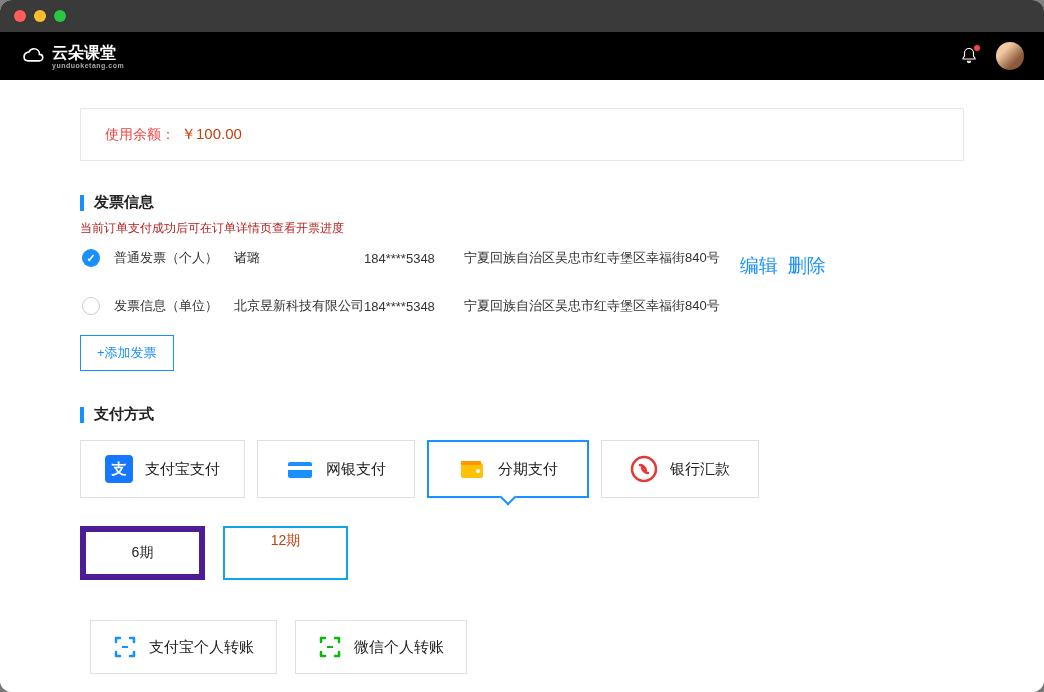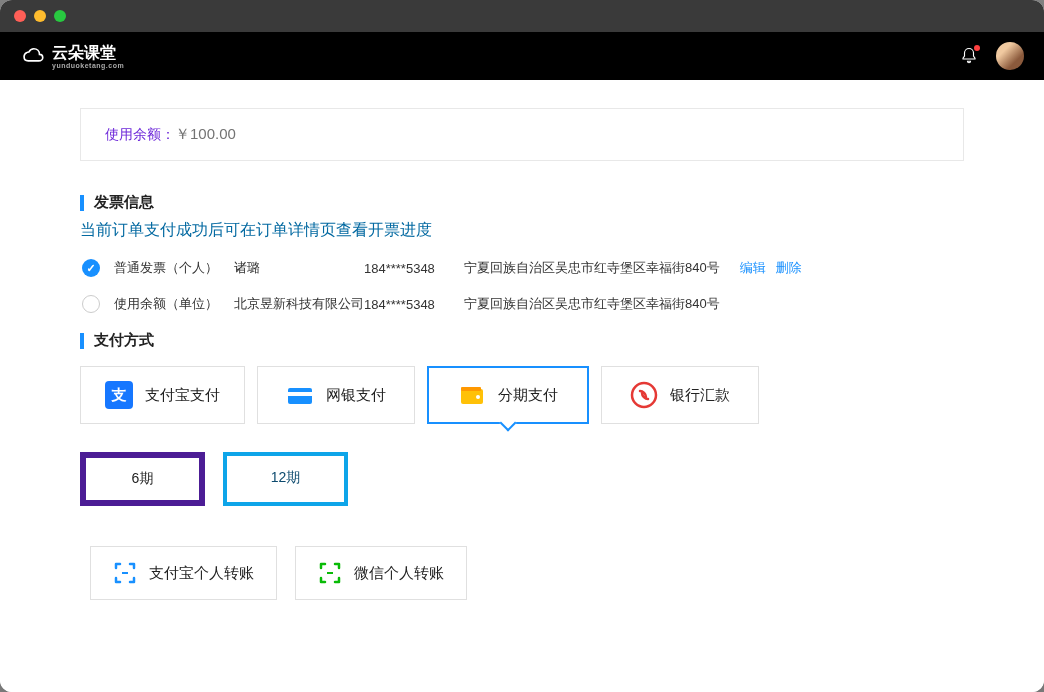--- a/index.html
+++ b/index.html
@@ -19,49 +19,49 @@
     .nav-item.active { background: #222; }
     .nav-more { color: #fff; padding: 0 18px; letter-spacing: 2px; }
     .nav-right { margin-left: auto; display: flex; align-items: center; gap: 18px; }
     .bell { position: relative; width: 18px; height: 18px; }
     .bell-dot { position: absolute; top: -2px; right: -2px; width: 6px; height: 6px; background: #ff4040; border-radius: 50%; }
     .avatar { width: 28px; height: 28px; border-radius: 50%; background: linear-gradient(135deg, #f0c9a0 30%, #8b5a3c 70%); overflow: hidden; }
 
     .content { padding: 28px 80px; height: calc(100% - 80px); overflow: hidden; background: #fff; }
     
     .balance-box { border: 1px solid #e8e8e8; padding: 16px 24px; margin-bottom: 32px; display: flex; align-items: center; }
-    .balance-label { font-size: 14px; color: #6d28d9; }
-    .balance-amount { color: #737373; font-size: 15px; }
+    .balance-label { font-size: 14px; color: #ef4444; }
+    .balance-amount { color: #c2410c; font-size: 15px; margin-left: 6px; }
 
     .section-title { display: flex; align-items: center; font-size: 15px; font-weight: 600; color: #222; margin-bottom: 8px; }
     .blue-bar { width: 4px; height: 16px; background: #1890ff; margin-right: 10px; }
-    .section-sub { color: #0369a1; font-size: 16px; margin-bottom: 18px; }
+    .section-sub { color: #b91c1c; font-size: 12px; }
 
     .invoice-row { display: flex; align-items: center; font-size: 13px; color: #333; margin-bottom: 18px; padding-left: 2px; }
     .radio { width: 18px; height: 18px; border-radius: 50%; margin-right: 14px; display: flex; align-items: center; justify-content: center; flex-shrink: 0; }
     .radio.checked { background: #1890ff; }
     .radio.checked::after { content: "✓"; color: #fff; font-size: 11px; font-weight: bold; }
     .radio.unchecked { border: 1.5px solid #ccc; }
     .inv-type { width: 120px; }
     .inv-name { width: 130px; }
     .inv-phone { width: 100px; }
     .inv-addr { flex: 0 0 auto; margin-right: 20px; }
-    .inv-actions { color: #1890ff; font-size: 13px; }
+    .inv-actions { color: #1890ff; font-size: 19px; margin-top: 16px; }
     .inv-action { margin-right: 10px; cursor: pointer; }
 
     .add-invoice-btn { display: inline-block; border: 1px solid #1890ff; color: #1890ff; font-size: 13px; padding: 8px 16px; margin-top: 2px; margin-bottom: 34px; cursor: pointer; }
 
     .pay-methods { display: flex; gap: 12px; margin-top: 16px; margin-bottom: 28px; }
     .pay-card { border: 1px solid #e0e0e0; padding: 14px 24px; display: flex; align-items: center; gap: 12px; font-size: 15px; font-weight: 500; color: #222; cursor: pointer; min-width: 158px; justify-content: center; position: relative; }
     .pay-card.selected { border: 2px solid #1890ff; padding: 13px 29px; }
     .pay-card.selected::after { content: ""; position: absolute; bottom: -7px; left: 50%; transform: translateX(-50%) rotate(45deg); width: 10px; height: 10px; background: #fff; border-right: 2px solid #1890ff; border-bottom: 2px solid #1890ff; }
     .pay-icon { width: 28px; height: 28px; display: flex; align-items: center; justify-content: center; }
 
     .installment-row { display: flex; gap: 18px; margin-bottom: 40px; }
-    .installment-btn { border: 4px solid #0ea5e9; padding: 13px 0; width: 125px; text-align: center; font-size: 14px; color: #0c4a6e; cursor: pointer; }
+    .installment-btn { border: 2px solid #0ea5e9; padding: 4px 0; width: 125px; text-align: center; font-size: 14px; color: #c2410c; cursor: pointer; }
     .installment-btn.selected { border: 6px solid #4c1d95; padding: 12px 0; color: #222; }
 
     .transfer-row { display: flex; gap: 18px; padding-left: 10px; }
     .transfer-card { border: 1px solid #e0e0e0; padding: 14px 22px; display: flex; align-items: center; gap: 12px; font-size: 15px; color: #222; cursor: pointer; }
     .transfer-icon { width: 24px; height: 24px; }
   </style>
 </head>
 <body>
 
 <div class="window">
@@ -111,26 +111,27 @@
       <div class="inv-name">诸璐</div>
       <div class="inv-phone">184****5348</div>
       <div class="inv-addr">宁夏回族自治区吴忠市红寺堡区幸福街840号</div>
       <div class="inv-actions">
         <span class="inv-action">编辑</span><span class="inv-action">删除</span>
       </div>
     </div>
 
     <div class="invoice-row">
       <div class="radio unchecked"></div>
-      <div class="inv-type">使用余额（单位）</div>
+      <div class="inv-type">发票信息（单位）</div>
       <div class="inv-name">北京昱新科技有限公司</div>
       <div class="inv-phone">184****5348</div>
       <div class="inv-addr">宁夏回族自治区吴忠市红寺堡区幸福街840号</div>
     </div>
 
+    <div class="add-invoice-btn">+添加发票</div>
 
     <div class="section-title">
       <div class="blue-bar"></div>
       <span>支付方式</span>
     </div>
 
     <div class="pay-methods">
       <div class="pay-card">
         <div class="pay-icon">
           <svg viewBox="0 0 28 28" width="28" height="28">

